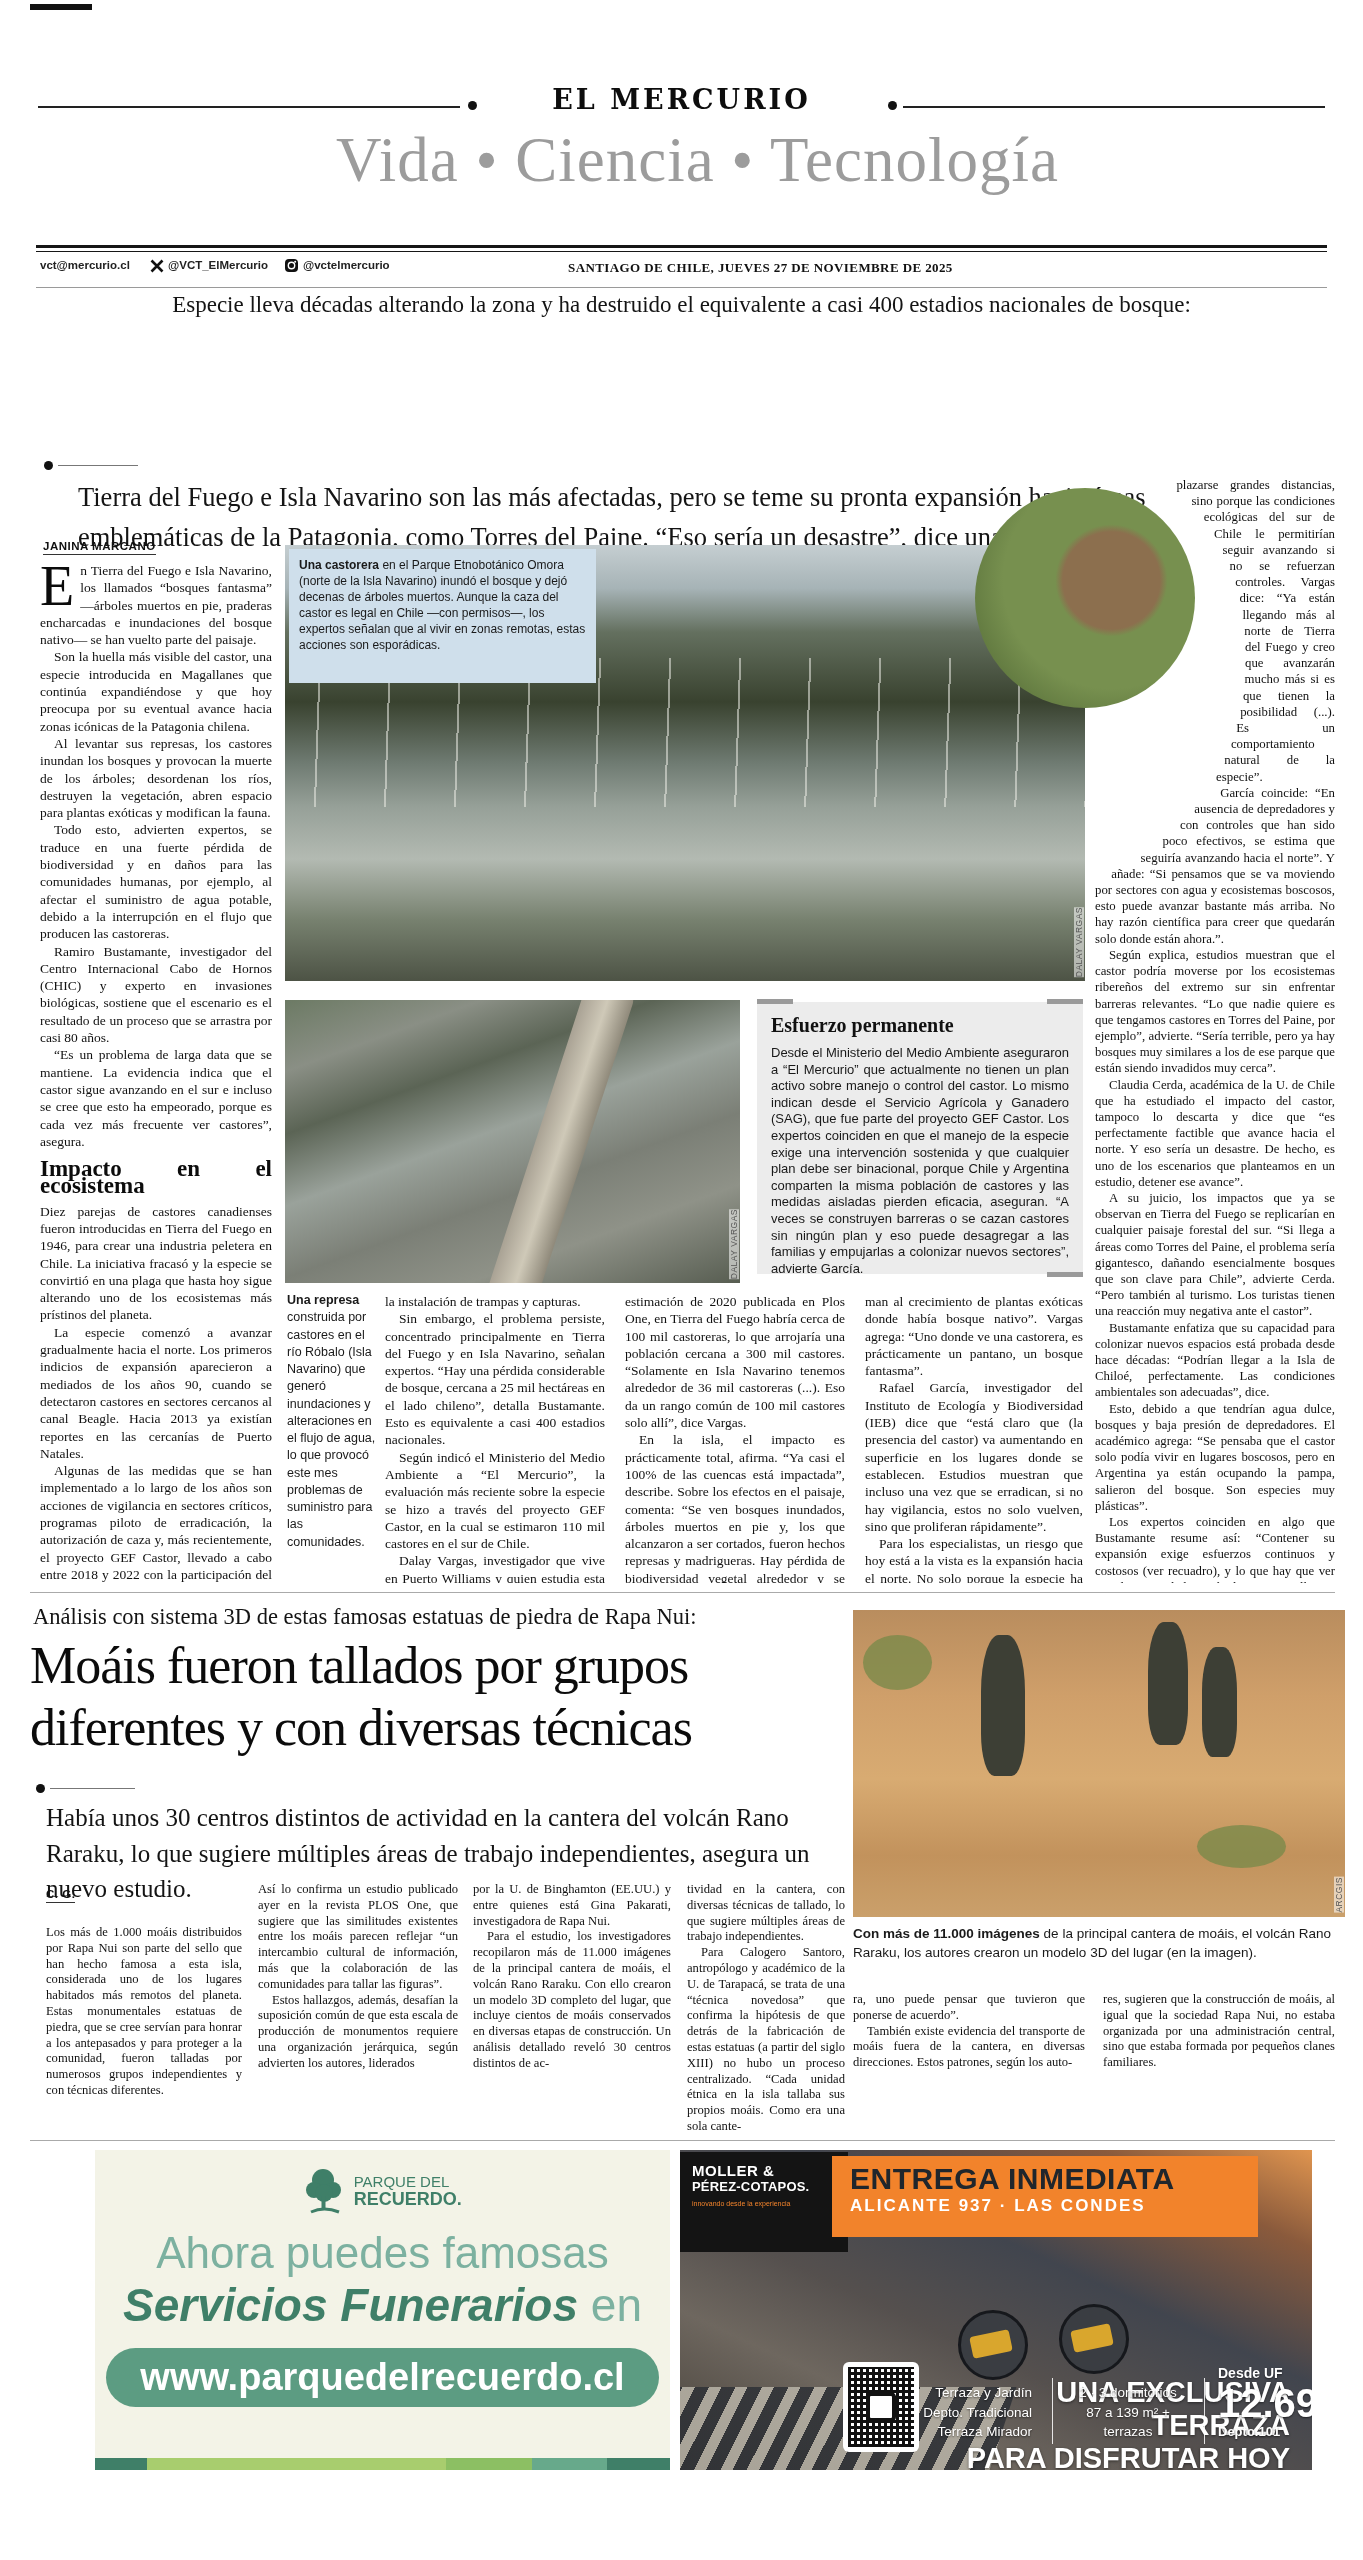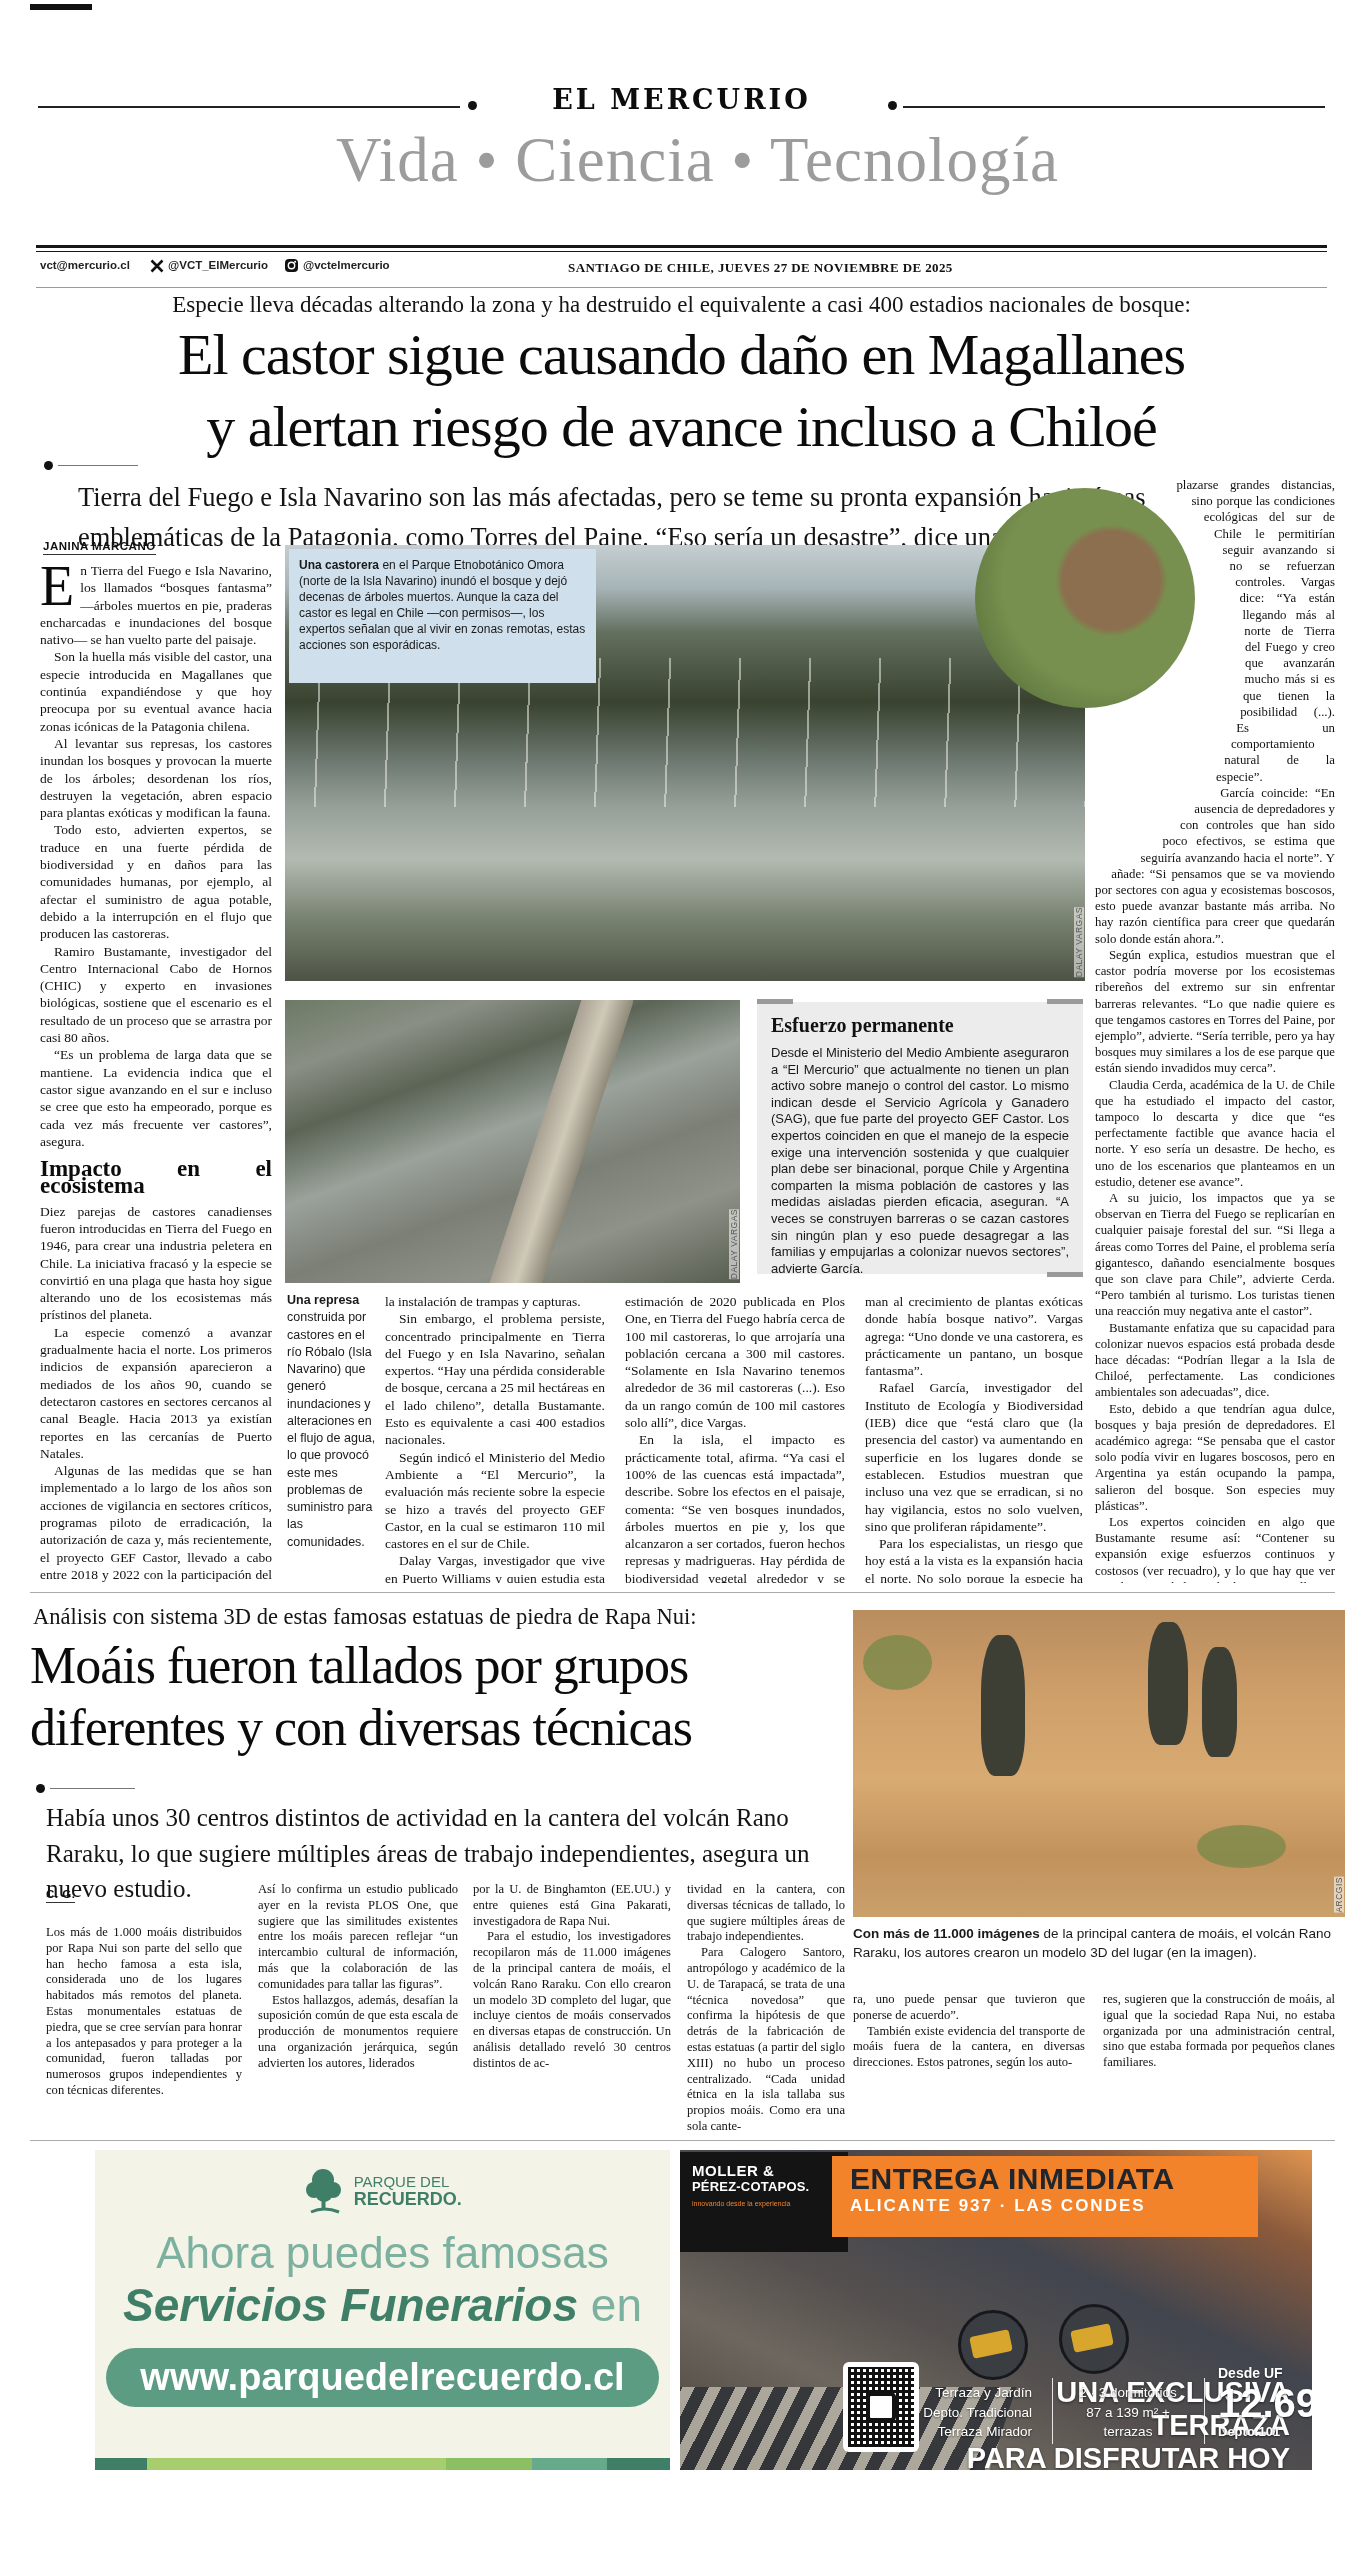--- a/index.html
+++ b/index.html
@@ -131,24 +131,20 @@
         <rect x="1" y="1" width="13" height="13" rx="4" fill="#111"></rect>
         <circle cx="7.5" cy="7.5" r="3.2" fill="none" stroke="#fff" stroke-width="1.4"></circle>
         <circle cx="11.2" cy="3.8" r="1" fill="#fff"></circle>
       </svg>
   </span>
   <div class="abs info-row" style="left:303px;">@vctelmercurio</div>
   <div class="abs date-line">SANTIAGO DE CHILE, JUEVES 27 DE NOVIEMBRE DE 2025</div>
   <div class="abs rule-under-info"></div>
 
   <div class="abs kicker" style="left:40px;top:292px;width:1283px;text-align:center;">Especie lleva décadas alterando la zona y ha destruido el equivalente a casi 400 estadios nacionales de bosque:</div>
-  <div class="abs" style="left:40px;top:326px;width:1283px;">
-    <div class="headline-line" style="margin-bottom:14px;">El castor sigue causando daño en Magallanes</div>
-    <div class="headline-line">y alertan riesgo de avance incluso a Chiloé</div>
-  </div>
   <div class="abs deck-bullet" style="left:44px;top:461px;"></div>
   <div class="abs deck-rule" style="left:58px;top:465px;width:80px;"></div>
   <div class="abs" style="left:78px;top:478px;width:1250px;">
     <div class="deck-line">Tierra del Fuego e Isla Navarino son las más afectadas, pero se teme su pronta expansión hacia áreas</div>
     <div class="deck-line">emblemáticas de la Patagonia, como Torres del Paine. “Eso sería un desastre”, dice una experta.</div>
   </div>
 
   <div class="abs" style="left:43px;top:536px;">
     <span class="byline">JANINA MARCANO</span>
   </div>

